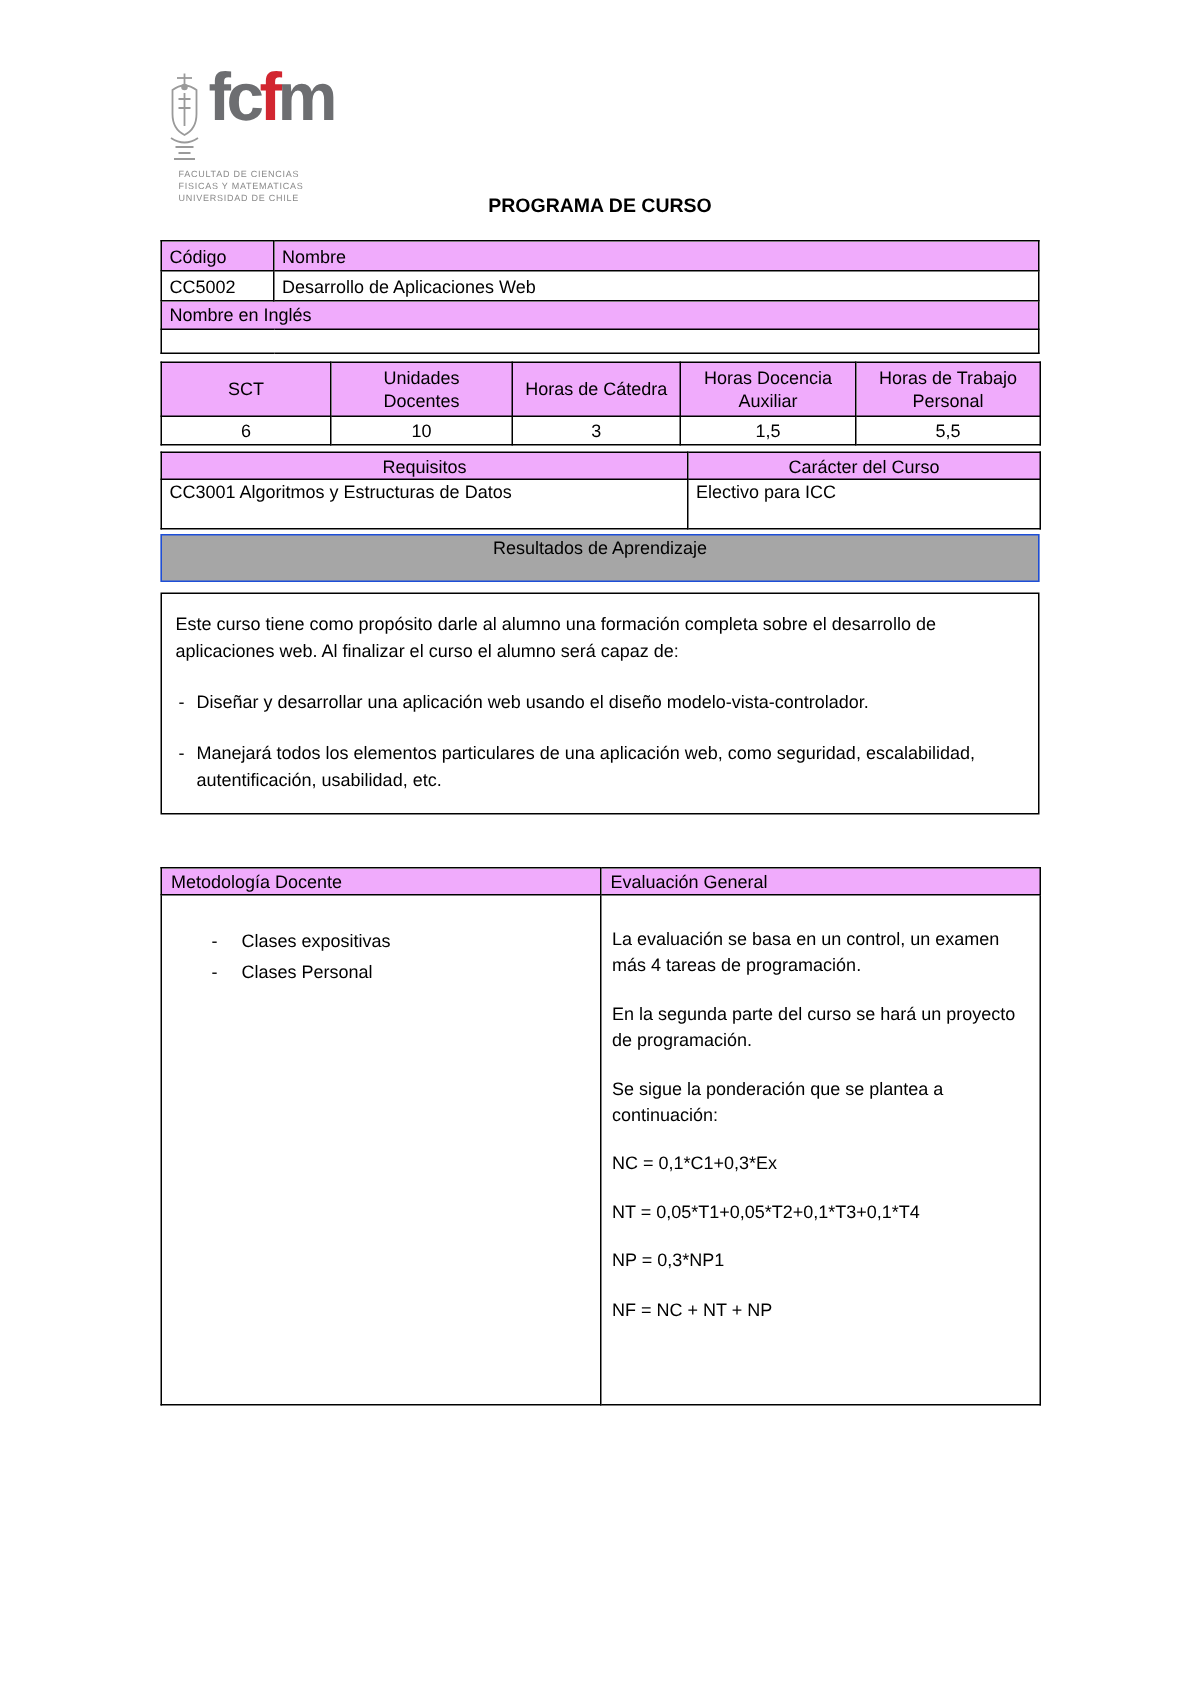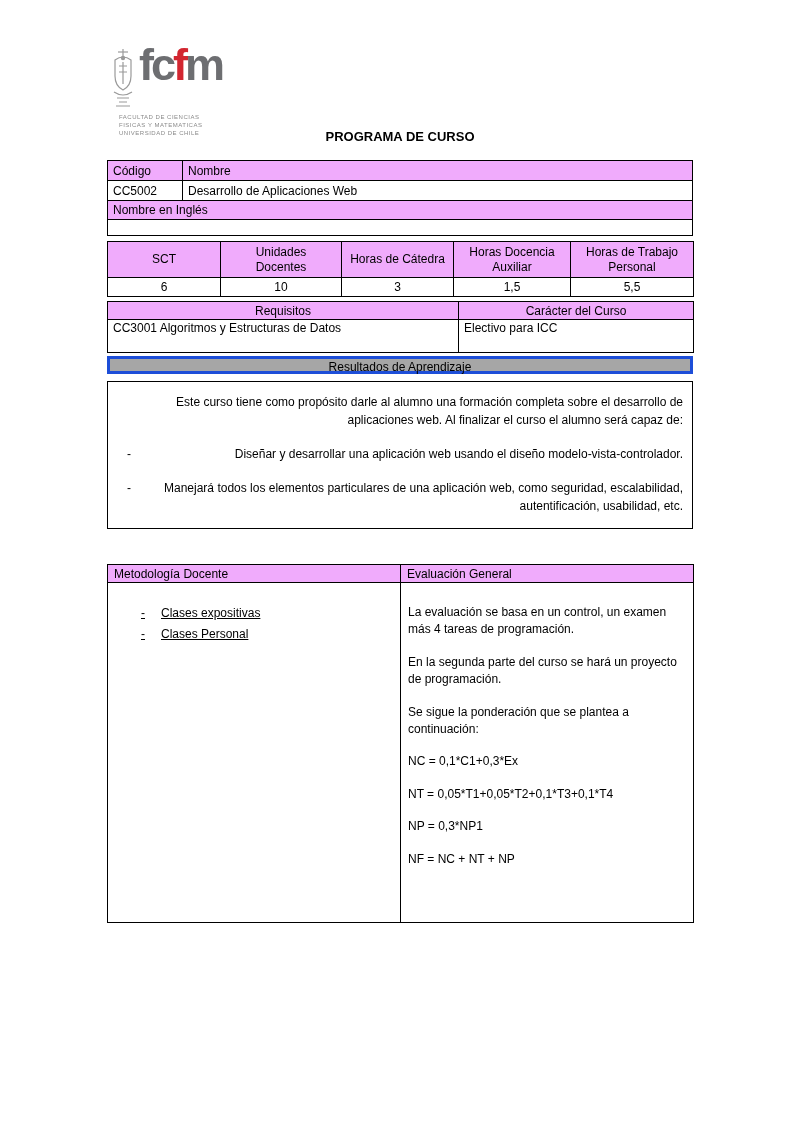--- a/index.html
+++ b/index.html
@@ -38,33 +38,33 @@
   .h36 td { height: 36px; }
   .h33 td { height: 33px; }
   .h340 td { height: 340px; }
 
   .gap5 { height: 5px; } .gap4 { height: 4px; } .gap3 { height: 3px; }
   .gap7 { height: 7px; } .gap35 { height: 35px; }
 
   .hours-head td { text-align: center; line-height: 1.25; padding: 2px; }
   .w70 { display: inline-block; max-width: 76px; }
 
-  .bar { border: 3px solid #1d4ed8; background: #a6a6a6; text-align: center; font-size: 12px; height: 18px; line-height: 16px; }
-
-  .resultados-box { border: 1px solid #000; min-height: 148px; padding: 11px 9px 10px 9px; font-size: 12px; line-height: 1.5; text-align: right; }
+  .bar { border: 1px solid #1d4ed8; background: #a6a6a6; text-align: center; font-size: 12px; height: 32px; line-height: 16px; }
+
+  .resultados-box { border: 1px solid #000; min-height: 148px; padding: 11px 9px 10px 9px; font-size: 12px; line-height: 1.5; }
   .resultados-box .intro { margin-bottom: 16px; }
   .bullet { display: flex; margin-bottom: 16px; }
   .bullet:last-child { margin-bottom: 0; }
   .b-dash { flex: 0 0 14px; padding-left: 2px; }
   .b-dash::before { content: "-"; }
   .b-text { flex: 1; }
 
   .mh td { font-weight: normal; padding-left: 6px; }
   .list-area { padding: 20px 4px 0 26px; }
-  .list-item { display: flex; margin-bottom: 3px; font-size: 12px; line-height: 1.5; text-decoration: underline; }
+  .list-item { display: flex; margin-bottom: 3px; font-size: 12px; line-height: 1.5; }
   .li-dash { flex: 0 0 22px; text-align: left; padding-left: 2px; }
   .li-dash::before { content: "-"; }
   .eval-area { padding: 20px 8px 0 2px; }
   .eval-area p { font-size: 12px; line-height: 1.45; margin-bottom: 15px; }
 </style>
 </head>
 <body>
 
 <div class="page">
 

